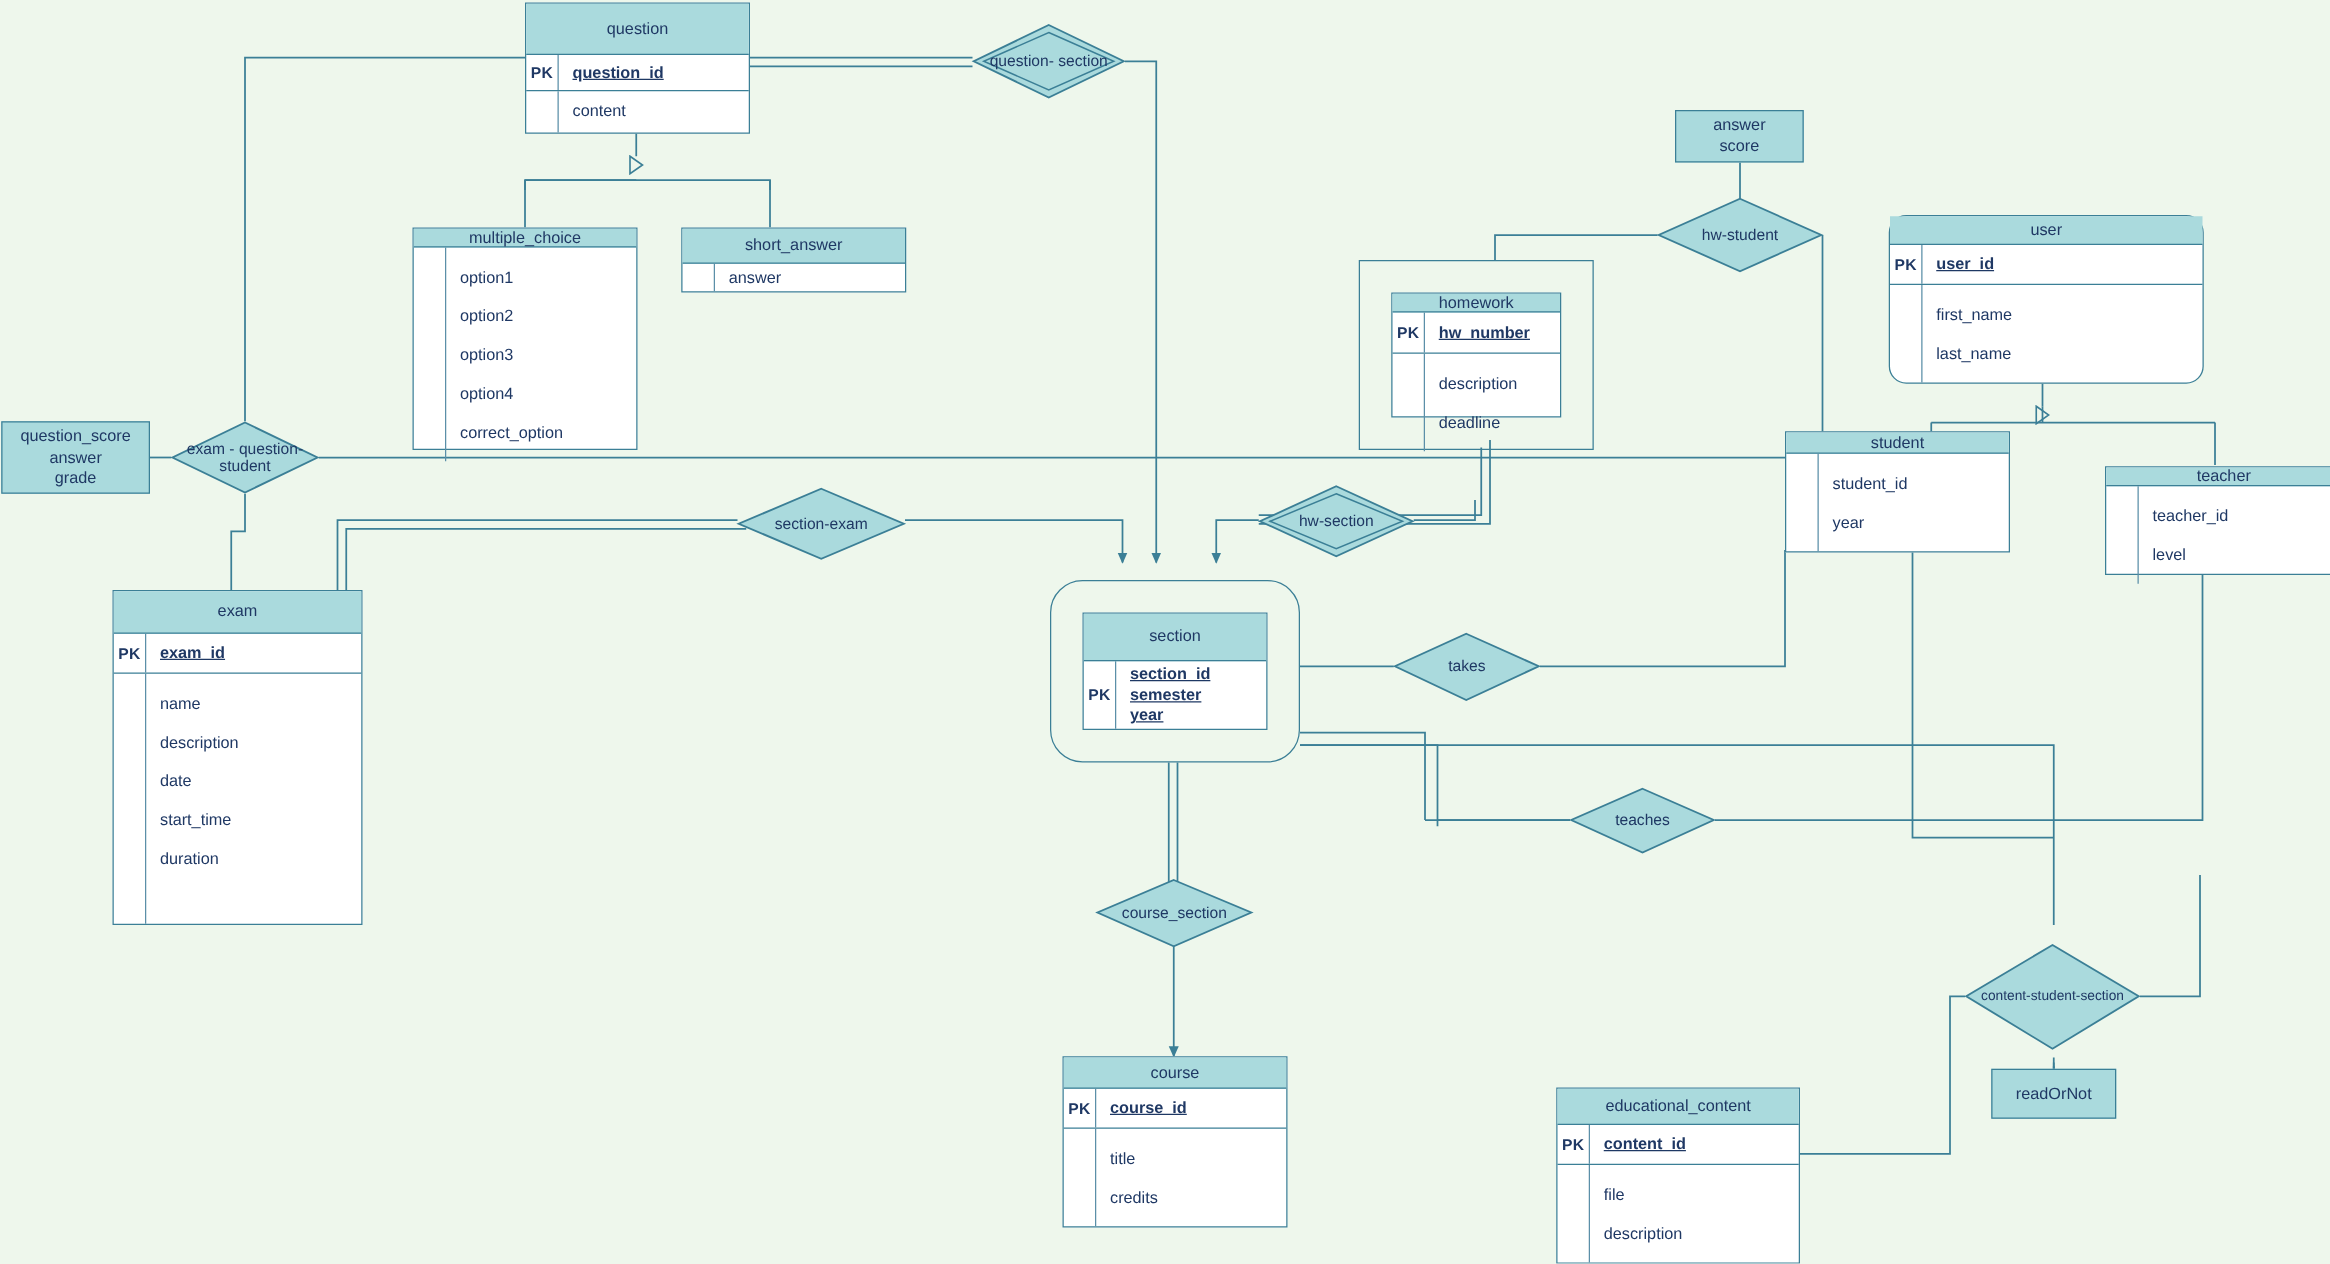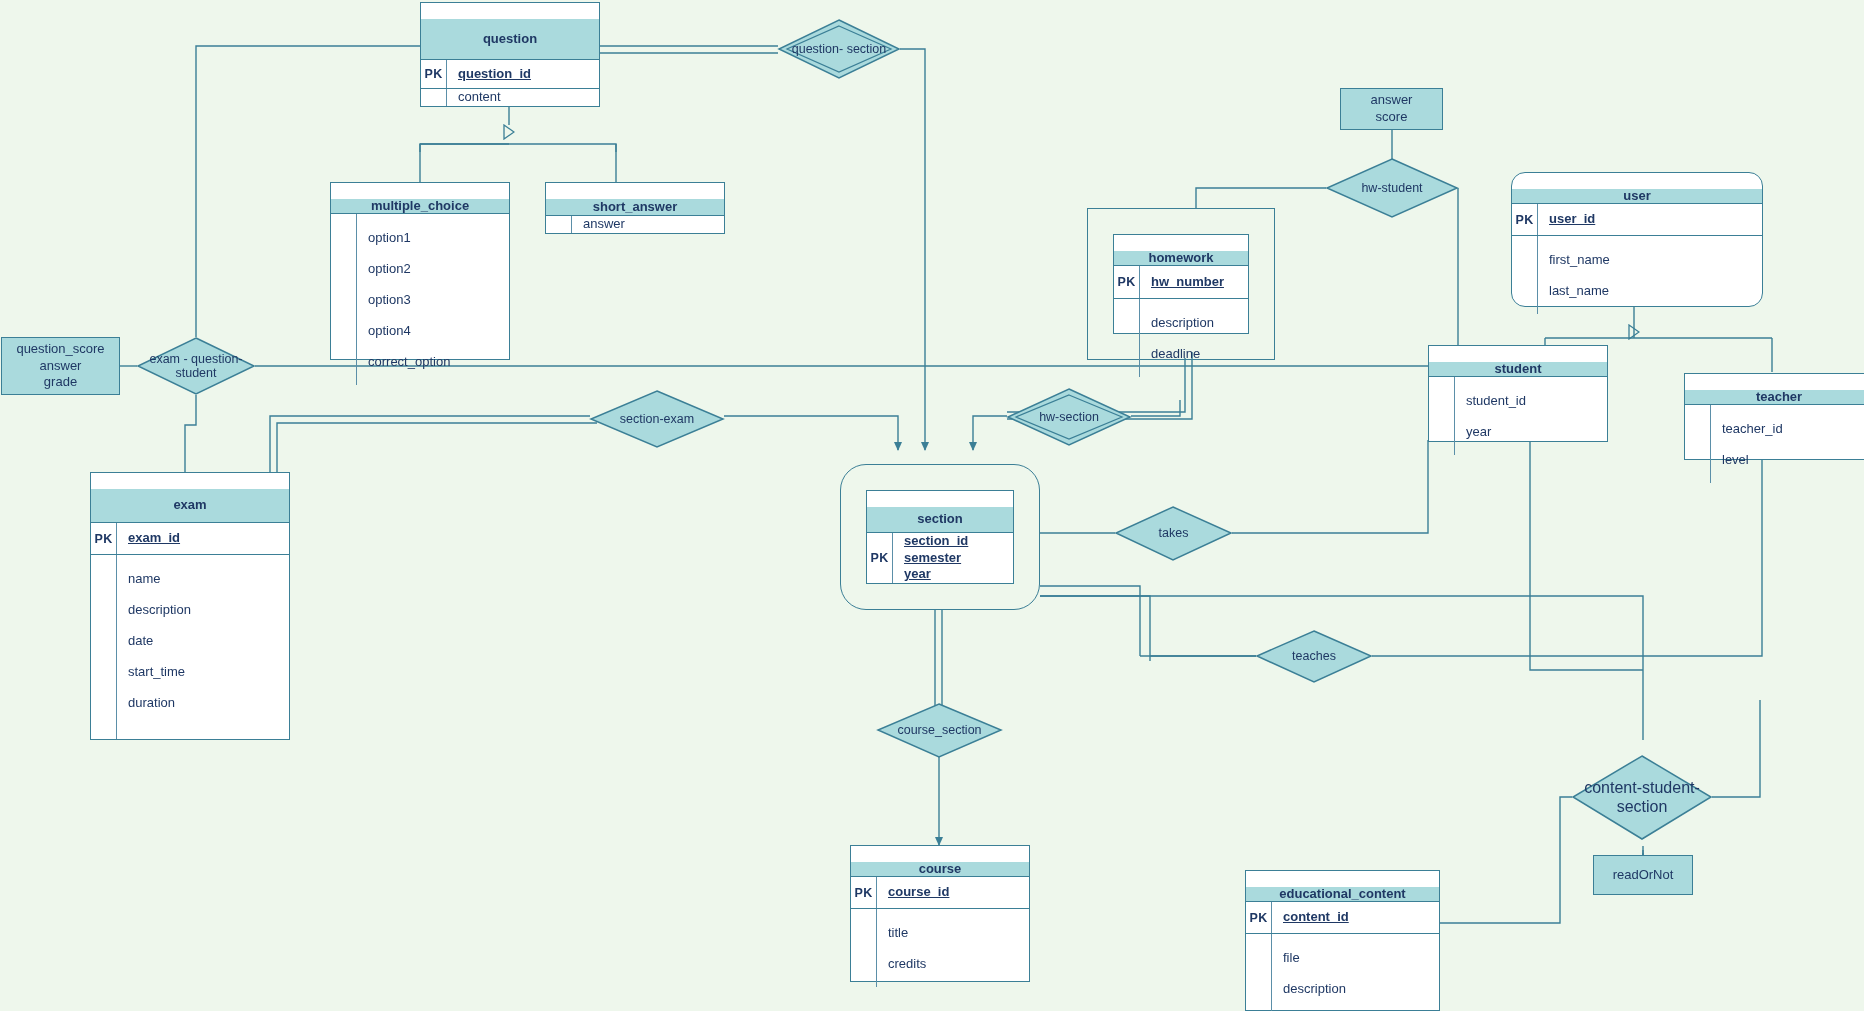--- a/index.html
+++ b/index.html
@@ -52,28 +52,27 @@
     box-sizing: border-box;
     width: 100%;
     height: 100%;
     display: flex;
     flex-direction: column;
   }
   .ent-title {
     background: #aadadd;
     border-bottom: 1.6px solid #3b7f96;
     font-size: 13px;
-    font-weight: bold;
+    font-weight: normal;
     text-align: center;
     line-height: 1.1;
     display: flex;
     align-items: center;
     justify-content: center;
     box-sizing: border-box;
-    margin-top: 16px;
   }
   .attr-row {
     display: flex;
     box-sizing: border-box;
     flex: 0 0 auto;
   }
   .attr-row.grow { flex: 1 1 auto; }
   .attr-row + .attr-row.sep { border-top: 1.6px solid #3b7f96; }
   .key-cell {
     flex: 0 0 26px;
@@ -480,21 +479,21 @@
     <svg width="125" height="55" viewBox="0 0 125 55">
       <polygon points="62,1 124,27 62,54 1,27" fill="#aadadd" stroke="#3b7f96" stroke-width="1.5"></polygon>
     </svg>
     <div class="dlabel">course_section</div>
   </div>
 
   <div class="diamond" style="left:1572px; top:755px; width:140px; height:85px;">
     <svg width="140" height="85" viewBox="0 0 140 85">
       <polygon points="70,1 139,42 70,84 1,42" fill="#aadadd" stroke="#3b7f96" stroke-width="1.5"></polygon>
     </svg>
-    <div class="dlabel" style="font-size:16px;">content-student-section</div>
+    <div class="dlabel" style="font-size:11px;">content-student-section</div>
   </div>
 
   <div class="attrbox" style="left:1340px; top:88px; width:103px; height:42px;">answer
 score</div>
 
   <div class="attrbox" style="left:1px; top:337px; width:119px; height:58px;">question_score
 answer
 grade</div>
 
   <div class="attrbox" style="left:1593px; top:855px; width:100px; height:40px;">readOrNot</div>

